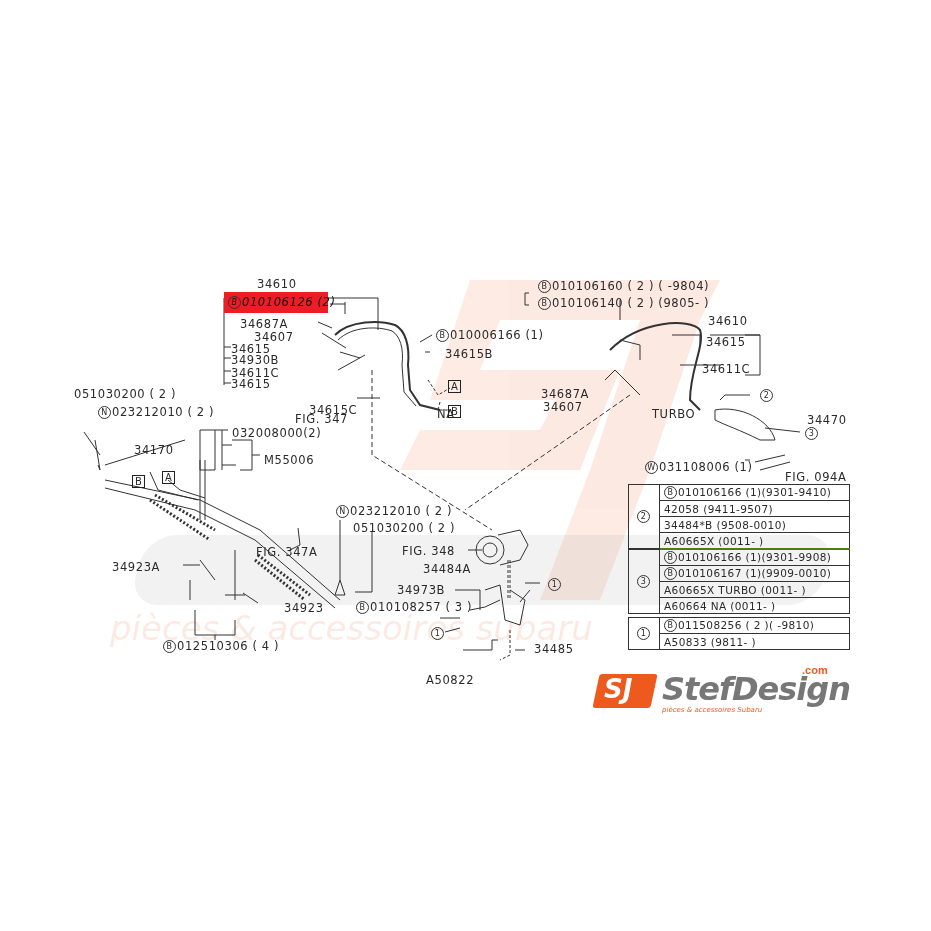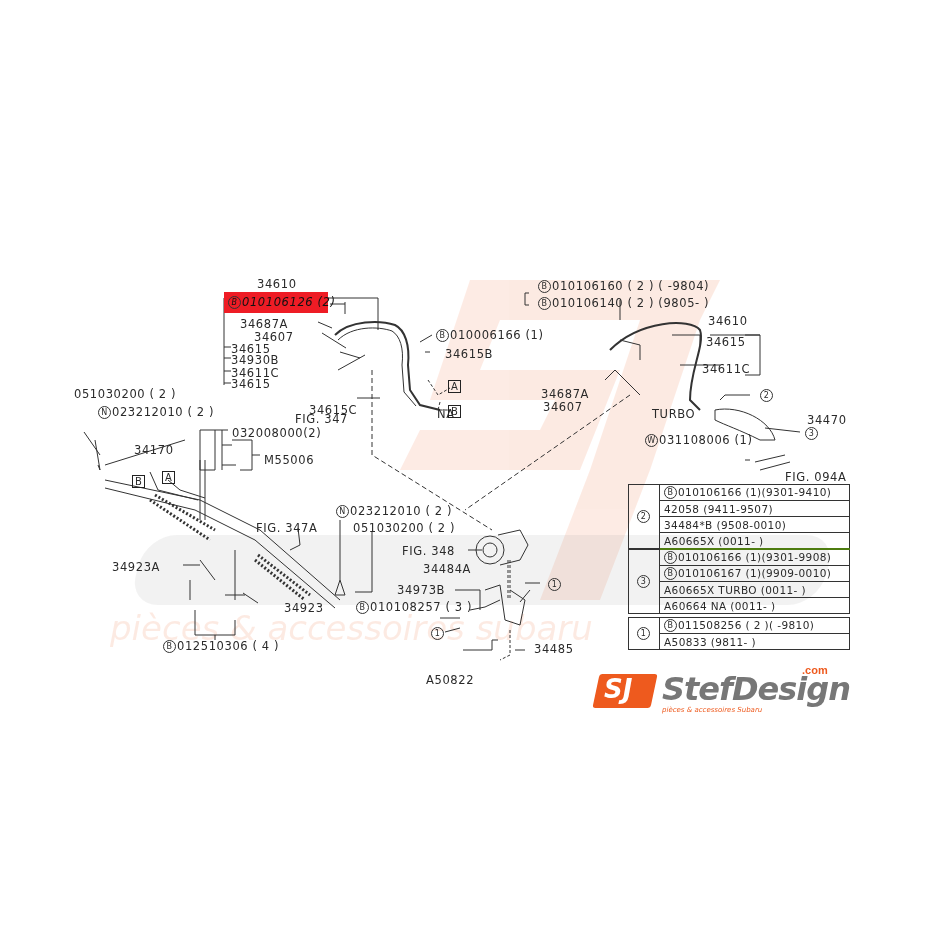--- a/index.html
+++ b/index.html
@@ -127,31 +127,31 @@
   <div class="lbl" style="left:538px;top:297px;"><span class="circ">B</span><span>010106140 ( 2 ) (9805-   )</span></div>
   <div class="lbl" style="left:708px;top:315px;">34610</div>
   <div class="lbl" style="left:706px;top:336px;">34615</div>
   <div class="lbl" style="left:702px;top:363px;">34611C</div>
   <div class="lbl" style="left:541px;top:388px;">34687A</div>
   <div class="lbl" style="left:543px;top:401px;">34607</div>
   <div class="lbl" style="left:652px;top:408px;">TURBO</div>
   <div class="lbl" style="left:760px;top:389px;"><span class="circ">2</span></div>
   <div class="lbl" style="left:770px;top:414px;margin-left:37px;">34470</div>
   <div class="lbl" style="left:805px;top:427px;"><span class="circ">3</span></div>
-  <div class="lbl" style="left:645px;top:434px;"><span class="circ">W</span><span>031108006 (1)</span></div>
+  <div class="lbl" style="left:645px;top:461px;"><span class="circ">W</span><span>031108006 (1)</span></div>
   <div class="lbl" style="left:785px;top:471px;">FIG. 094A</div>
 
   <div class="lbl" style="left:74px;top:388px;">051030200 ( 2 )</div>
   <div class="lbl" style="left:98px;top:406px;"><span class="circ">N</span><span>023212010 ( 2 )</span></div>
   <div class="lbl" style="left:134px;top:444px;">34170</div>
   <div class="lbl" style="left:232px;top:427px;">032008000(2)</div>
   <div class="lbl" style="left:264px;top:454px;">M55006</div>
   <div class="lbl" style="left:132px;top:475px;"><span class="box">B</span></div>
   <div class="lbl" style="left:162px;top:471px;"><span class="box">A</span></div>
-  <div class="lbl" style="left:256px;top:522px;">FIG. 347A</div>
+  <div class="lbl" style="left:256px;top:546px;">FIG. 347A</div>
   <div class="lbl" style="left:112px;top:561px;">34923A</div>
   <div class="lbl" style="left:284px;top:602px;">34923</div>
   <div class="lbl" style="left:163px;top:640px;"><span class="circ">B</span><span>012510306 ( 4 )</span></div>
 
   <div class="lbl" style="left:336px;top:505px;"><span class="circ">N</span><span>023212010 ( 2 )</span></div>
   <div class="lbl" style="left:353px;top:522px;">051030200 ( 2 )</div>
   <div class="lbl" style="left:402px;top:545px;">FIG. 348</div>
   <div class="lbl" style="left:423px;top:563px;">34484A</div>
   <div class="lbl" style="left:397px;top:584px;">34973B</div>
   <div class="lbl" style="left:356px;top:601px;"><span class="circ">B</span><span>010108257 ( 3 )</span></div>

